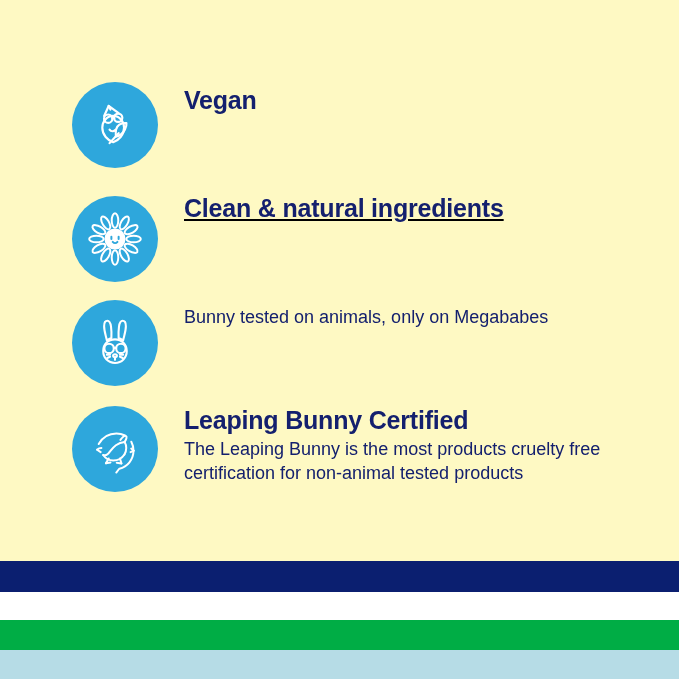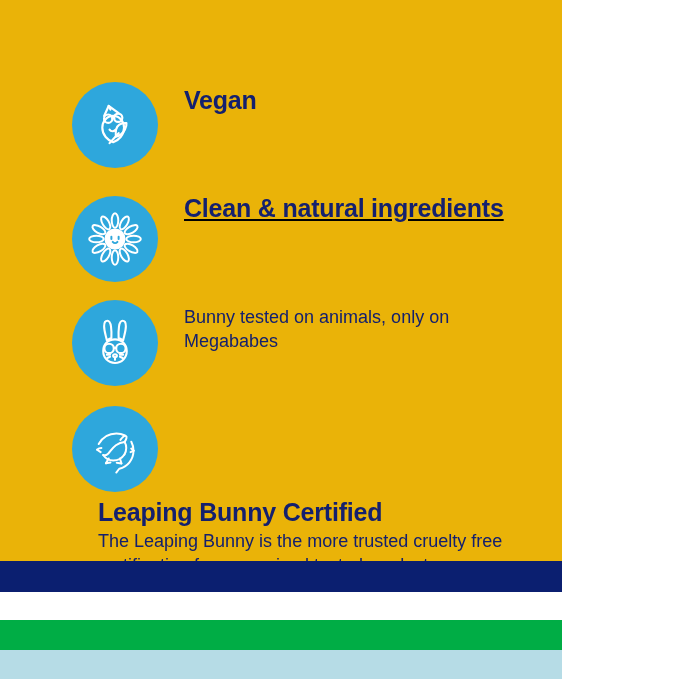--- a/index.html
+++ b/index.html
@@ -8,39 +8,39 @@
   }
   body {
     width: 679px;
     height: 679px;
     overflow: hidden;
     font-family: "Liberation Sans", sans-serif;
     background: #ffffff;
   }
   .infographic {
     position: relative;
-    width: 562px;
+    width: 679px;
     height: 679px;
-    background: #eab308;
+    background: #fef9c3;
     box-sizing: border-box;
   }
   .benefits-list {
     position: absolute;
     top: 76px;
     left: 0;
     right: 0;
     padding: 0 20px 0 72px;
     box-sizing: border-box;
   }
   .benefit-row {
     display: flex;
     align-items: flex-start;
     margin-bottom: 18px;
   }
-  .benefit-row:last-child { margin-bottom: 0; flex-direction: column; }
+  .benefit-row:last-child { margin-bottom: 0; }
 
   .icon-badge {
     flex: 0 0 auto;
     width: 86px;
     height: 86px;
     border-radius: 50%;
     background: #2ea7dc;
     display: flex;
     align-items: center;
     justify-content: center;
@@ -185,21 +185,21 @@
           <path d="M14 26.5c4-7 11.2-11.6 19.6-11.6 3.4 0 6.6.8 9.4 2.2"></path>
           <path d="M50 24c1.6 3 2.4 6.4 2.4 10 0 9.6-6.6 17.6-15.6 19.8"></path>
           <path d="M36 54.6l-2.6 3.4"></path>
           <path d="M12.2 32.8l4 2.6"></path>
           <path d="M49.2 35.5l3.4-1.6"></path>
           <path d="M49.9 31.5l2.8 2.4"></path>
         </svg>
       </div>
       <div class="benefit-text">
         <p class="benefit-title">Leaping Bunny Certified</p>
-        <p class="benefit-desc">The Leaping Bunny is the more trusted cruelty free certification for non-animal tested products</p>
+        <p class="benefit-desc">The Leaping Bunny is the most products cruelty free certification for non-animal tested products</p>
       </div>
     </div>
 
   </div>
 
   <div class="color-bands">
     <div class="band band-navy"></div>
     <div class="band band-white"></div>
     <div class="band band-green"></div>
     <div class="band band-lightblue"></div>

